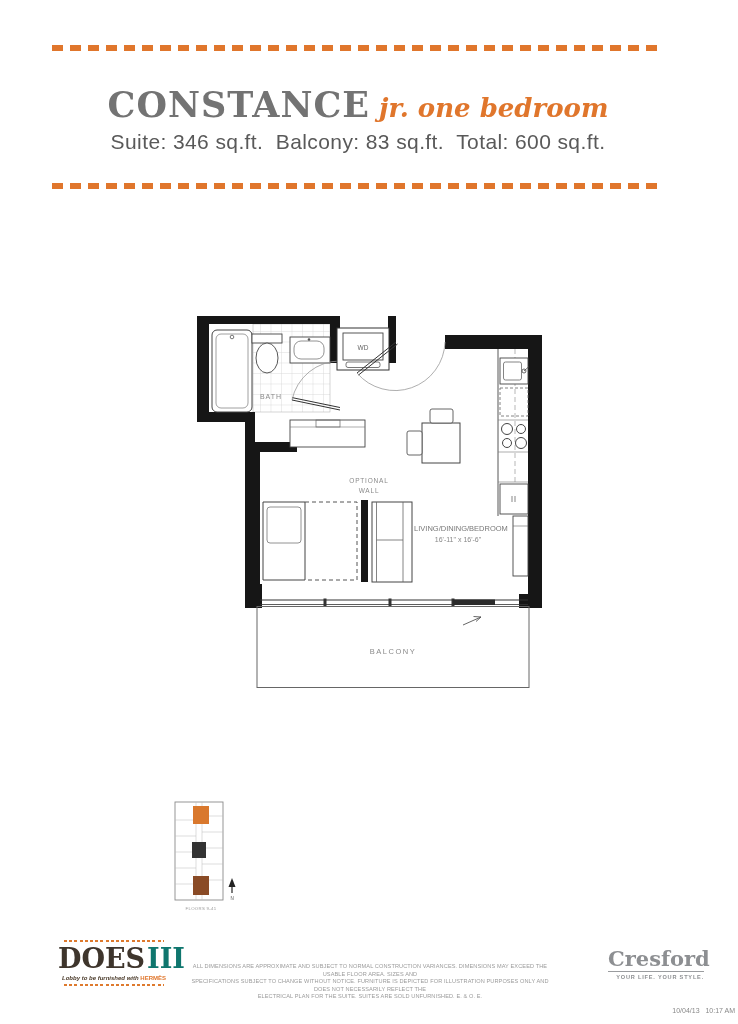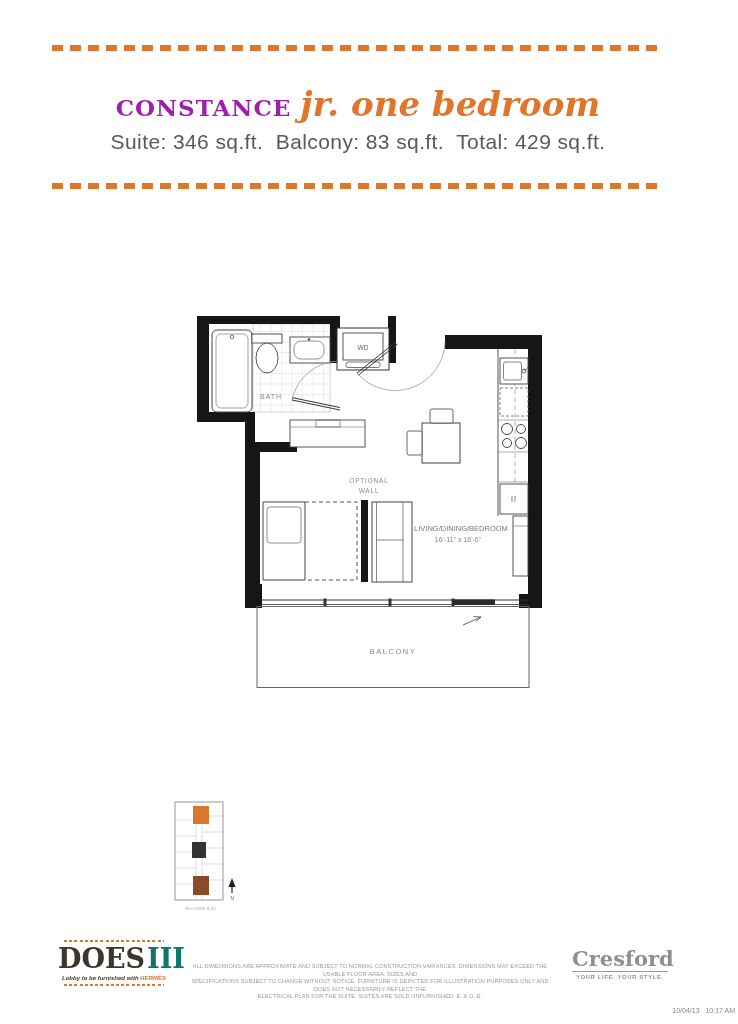--- a/index.html
+++ b/index.html
@@ -3,55 +3,55 @@
 <meta charset="utf-8">
 <style>
   html,body{margin:0;padding:0;background:#ffffff;}
   .page{position:relative;width:738px;height:1024px;background:#fff;overflow:hidden;
         font-family:"Liberation Sans",sans-serif;}
   .dash-line{position:absolute;left:52px;width:612px;height:6px;
         background:repeating-linear-gradient(to right,#e0762c 0 11px,transparent 11px 18px);}
   .hdr{position:absolute;left:52px;width:612px;text-align:center;}
   .hdr-title{top:84px;}
   .title-main{font-family:"DejaVu Serif","Liberation Serif",serif;font-weight:bold;
-        font-size:23px;color:#a21caf;letter-spacing:1px;}
+        font-size:35px;color:#737373;letter-spacing:1px;}
   .title-suffix{font-family:"DejaVu Serif","Liberation Serif",serif;font-style:italic;
-        font-weight:bold;font-size:34px;color:#e0762c;margin-left:9px;}
+        font-weight:bold;font-size:26px;color:#e0762c;margin-left:9px;}
   .hdr-suite{top:130px;font-size:21px;color:#595959;letter-spacing:.4px;white-space:pre;}
   svg text{font-family:"Liberation Sans",sans-serif;}
   .lbl{fill:#8a8a8a;}
   .plan-stroke{stroke:#444;fill:none;stroke-width:1;}
   .footer-casa{position:absolute;left:58px;top:938px;width:112px;text-align:center;}
   .casa-dash{height:2px;margin:2px 6px;
         background:repeating-linear-gradient(to right,#de7a2e 0 3px,transparent 3px 5.2px);}
   .casa-word{font-family:"DejaVu Serif","Liberation Serif",serif;font-weight:bold;
         font-size:27px;line-height:30px;color:#3e352c;}
   .casa-word .numeral{color:#0f766e;margin-left:2px;}
   .casa-tag{font-size:6px;font-weight:bold;font-style:italic;color:#4a3a2a;line-height:8px;}
   .casa-tag .brand{color:#e0762c;font-style:normal;}
   .disclaimer{position:absolute;left:190px;top:963px;width:360px;text-align:center;
         font-size:5.6px;line-height:7.6px;color:#9b9b9b;letter-spacing:.1px;}
-  .cresford{position:absolute;left:572px;top:948px;width:96px;text-align:center;}
+  .cresford{position:absolute;left:608px;top:948px;width:96px;text-align:right;}
   .cresford-name{font-family:"DejaVu Serif","Liberation Serif",serif;font-weight:bold;
         font-size:21px;line-height:22px;color:#8d8f92;border-bottom:1.5px solid #9a9c9f;
         padding-bottom:1px;}
   .cresford-tag{font-size:5.6px;letter-spacing:.8px;color:#8d8f92;margin-top:2px;font-weight:bold;}
   .timestamp{position:absolute;right:3px;top:1007px;font-size:7px;color:#888;white-space:pre;}
 </style>
 </head>
 <body>
 
 <div class="page">
 
   <div class="dash-line" style="top:45px"></div>
 
   <div class="hdr hdr-title">
     <span class="title-main">CONSTANCE</span><span class="title-suffix">jr. one bedroom</span>
   </div>
-  <div class="hdr hdr-suite" style="position: absolute; top: 130px;">Suite: 346 sq.ft.  Balcony: 83 sq.ft.  Total: 429 sq.ft.</div>
+  <div class="hdr hdr-suite" style="position: absolute; top: 130px;">Suite: 346 sq.ft.  Balcony: 83 sq.ft.  Total: 600 sq.ft.</div>
 
   <div class="dash-line" style="top:183px"></div>
 
   <svg style="position:absolute;left:197px;top:310px" width="360" height="390" viewBox="0 0 360 390">
     <defs>
       <pattern id="tile" width="10.5" height="10.5" patternUnits="userSpaceOnUse">
         <path d="M10.5 0H0V10.5" fill="none" stroke="#cccccc" stroke-width="0.7"></path>
       </pattern>
     </defs>
 

